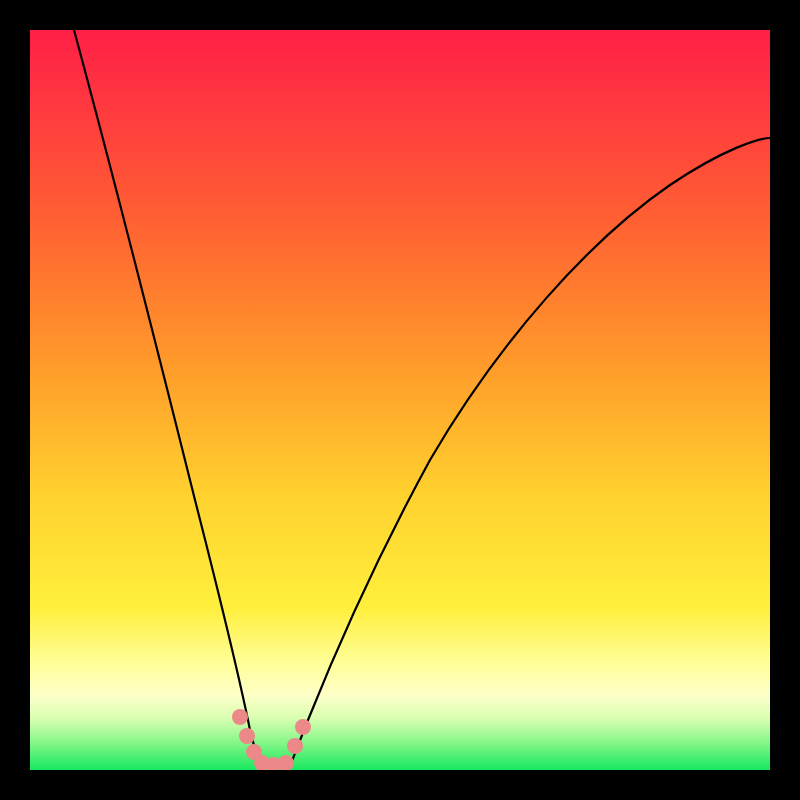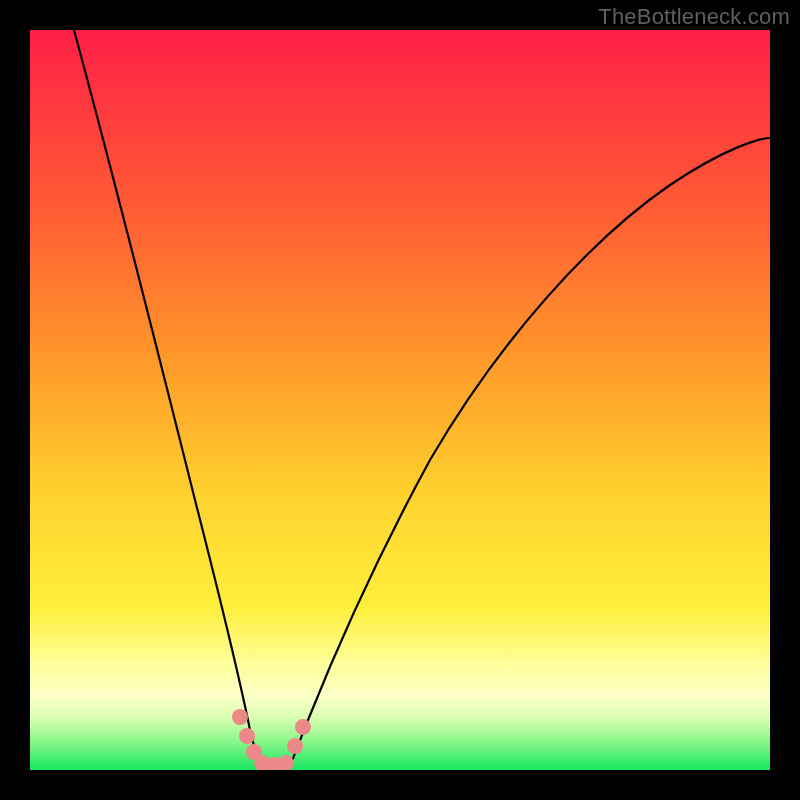--- a/index.html
+++ b/index.html
@@ -45,21 +45,20 @@
   }
   .dot {
     fill: #ec8888;
   }
 </style>
 </head>
 <body>
 
 <div class="frame">
 
-  <div class="watermark">TheBottleneck.com</div>
 
   <div class="plot">
     <svg viewBox="0 0 740 740" width="740" height="740">
       <defs>
         <linearGradient id="bg" x1="0" y1="0" x2="0" y2="1">
           <stop offset="0%" stop-color="#ff1f47"></stop>
           <stop offset="25%" stop-color="#ff5e33"></stop>
           <stop offset="45%" stop-color="#ff9a2a"></stop>
           <stop offset="63%" stop-color="#ffd22e"></stop>
           <stop offset="78%" stop-color="#ffef3c"></stop>

